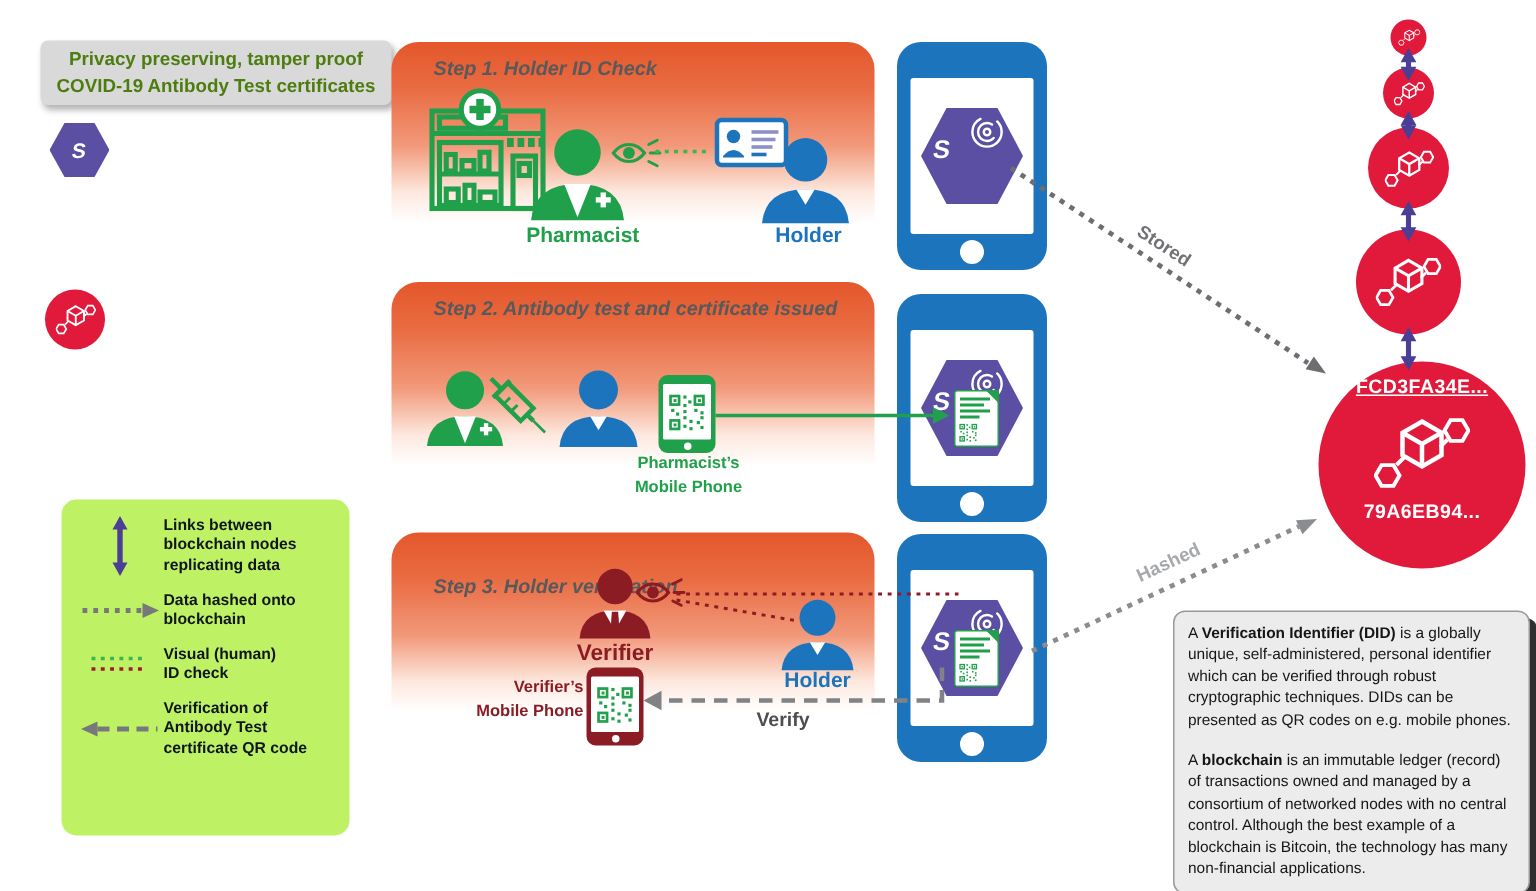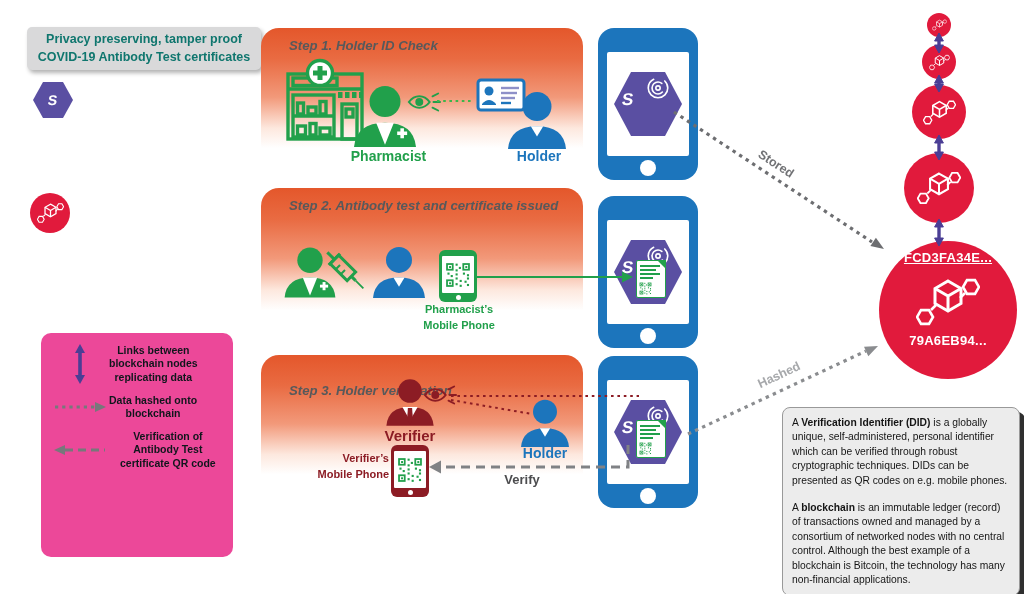--- a/index.html
+++ b/index.html
@@ -4,29 +4,29 @@
 <style>
   html,body{margin:0;padding:0;background:#fff;}
   #canvas{position:relative;width:1024px;height:594px;background:#ffffff;overflow:hidden;
           font-family:"Liberation Sans",sans-serif;}
   .abs{position:absolute;}
   .pre{white-space:pre-line;}
 
   
   .title-box{left:27px;top:27px;width:230px;padding:4px 2px;background:#d9d9da;border-radius:5px;
              box-shadow:2px 3px 4px rgba(0,0,0,.3);text-align:center;font-weight:bold;
-             font-size:12.5px;line-height:1.4;color:#0f766e;}
+             font-size:12.5px;line-height:1.4;color:#4d7c0f;}
 
   
   .hex{clip-path:polygon(25% 0%,75% 0%,100% 50%,75% 100%,25% 100%,0% 50%);background:#5a4fa2;}
   .s-logo{color:#fff;font-weight:bold;transform:skewX(-8deg);}
 
   
-  .legend{left:41px;top:333px;width:192px;height:224px;background:#ec4899;border-radius:10px;
-          padding:10px 6px 8px 10px;box-sizing:border-box;text-align:center;}
+  .legend{left:41px;top:333px;width:192px;height:224px;background:#bef264;border-radius:10px;
+          padding:10px 6px 8px 10px;box-sizing:border-box;}
   .legend-row{display:flex;align-items:center;margin-bottom:9px;}
   .legend-ic{width:58px;flex:0 0 58px;display:flex;justify-content:center;}
   .legend-tx{font-size:10.5px;font-weight:bold;color:#10161c;line-height:1.28;}
 
   
   .panel{left:261px;width:322px;border-radius:18px;
          background:linear-gradient(180deg,#e4572b 0%,#e96b42 20%,#f2997a 45%,#fde8de 65%,#ffffff 78%);}
   .step-title{left:28px;top:10px;font-size:13.2px;font-weight:bold;font-style:italic;color:#57595b;}
   .plabel{font-weight:bold;text-align:center;}
 
@@ -155,21 +155,31 @@
     <div class="legend-row">
       <span class="legend-ic">
         <svg width="54" height="14" viewBox="0 0 54 14">
           <line x1="2" y1="7" x2="42" y2="7" stroke="#77787b" stroke-width="3.2" stroke-dasharray="3.2 4"></line>
           <polygon points="53,7 42,2 42,12" fill="#77787b"></polygon>
         </svg>
       </span>
       <span class="legend-tx pre">Data hashed onto
 blockchain</span>
     </div>
-    <div class="legend-row" style="margin-bottom:0;gap:11px;">
+    <div class="legend-row">
+      <span class="legend-ic">
+        <svg width="46" height="16" viewBox="0 0 46 16">
+          <line x1="4" y1="4" x2="40" y2="4" stroke="#3cb54a" stroke-width="2.2" stroke-dasharray="2.6 3.6"></line>
+          <line x1="4" y1="11" x2="40" y2="11" stroke="#9e1b32" stroke-width="2.2" stroke-dasharray="2.6 3.6"></line>
+        </svg>
+      </span>
+      <span class="legend-tx pre">Visual (human)
+ID check</span>
+    </div>
+    <div class="legend-row" style="margin-bottom:0;">
       <span class="legend-ic">
         <svg width="54" height="14" viewBox="0 0 54 14">
           <line x1="12" y1="7" x2="52" y2="7" stroke="#77787b" stroke-width="3.2" stroke-dasharray="8 5"></line>
           <polygon points="1,7 12,2 12,12" fill="#77787b"></polygon>
         </svg>
       </span>
       <span class="legend-tx pre">Verification of
 Antibody Test
 certificate QR code</span>
     </div>

